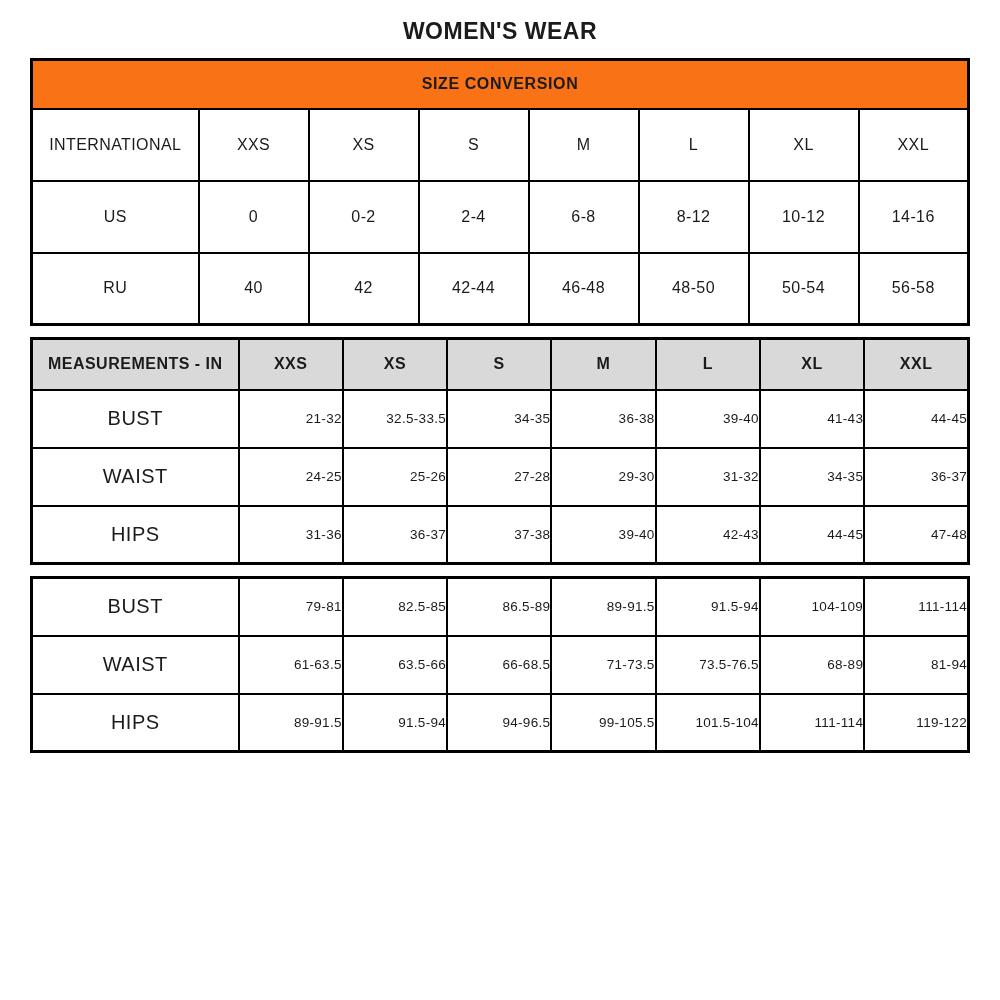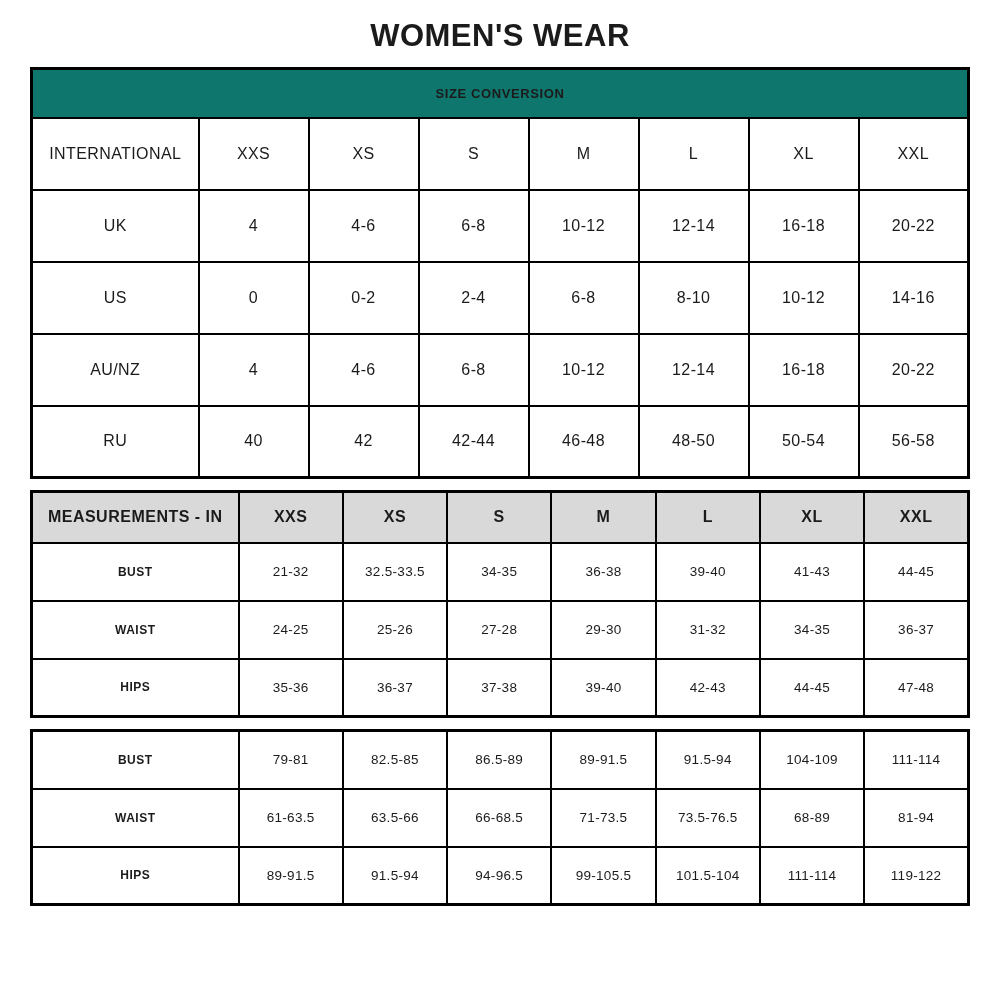--- a/index.html
+++ b/index.html
@@ -10,21 +10,21 @@
     background: #ffffff;
     font-family: "Liberation Sans", "DejaVu Sans", sans-serif;
     color: #1b1b1b;
   }
   .page {
     width: 1000px;
     height: 1000px;
     padding: 10px 30px 0 30px;
   }
   .page-title {
-    font-size: 31px;
+    font-size: 23px;
     font-weight: 700;
     text-align: center;
     letter-spacing: 0.5px;
     margin: 8px 0 13px 0;
   }
   table {
     border-collapse: collapse;
     table-layout: fixed;
     width: 940px;
     border: 3px solid #000000;
@@ -33,23 +33,23 @@
   td, th {
     border: 2px solid #000000;
     text-align: center;
     vertical-align: middle;
     padding: 0;
     overflow: hidden;
     white-space: nowrap;
   }
   
   .conversion thead th {
-    background: #0f766e;
+    background: #f97316;
     height: 49px;
-    font-size: 13px;
+    font-size: 16px;
     font-weight: 700;
     letter-spacing: 0.6px;
   }
   .conversion tbody td {
     height: 72px;
     font-size: 16px;
     font-weight: 400;
     letter-spacing: 0.4px;
   }
   
@@ -57,28 +57,29 @@
     background: #d9d9d9;
     height: 51px;
     font-size: 16px;
     font-weight: 700;
     letter-spacing: 0.5px;
   }
   .measure tbody tr:not(.header-row) td {
     height: 58px;
   }
   .measure .row-label {
-    font-size: 12px;
-    font-weight: 700;
+    font-size: 20px;
+    font-weight: 400;
     letter-spacing: 0.5px;
   }
   .measure .value-cell {
     font-size: 13.5px;
     font-weight: 400;
     letter-spacing: 0.3px;
+    text-align: right;
   }
 </style>
 </head>
 <body>
 
 <main class="page">
 
   <h1 class="page-title">WOMEN'S WEAR</h1>
 
   <table class="conversion">
@@ -102,48 +103,28 @@
           <td class="row-label">INTERNATIONAL</td>
           <td>XXS</td>
           <td>XS</td>
           <td>S</td>
           <td>M</td>
           <td>L</td>
           <td>XL</td>
           <td>XXL</td>
         </tr>
         <tr>
-          <td class="row-label">UK</td>
-          <td class="value-cell">4</td>
-          <td class="value-cell">4-6</td>
-          <td class="value-cell">6-8</td>
-          <td class="value-cell">10-12</td>
-          <td class="value-cell">12-14</td>
-          <td class="value-cell">16-18</td>
-          <td class="value-cell">20-22</td>
-        </tr>
-        <tr>
           <td class="row-label">US</td>
           <td class="value-cell">0</td>
           <td class="value-cell">0-2</td>
           <td class="value-cell">2-4</td>
           <td class="value-cell">6-8</td>
-          <td class="value-cell">8-10</td>
+          <td class="value-cell">8-12</td>
           <td class="value-cell">10-12</td>
           <td class="value-cell">14-16</td>
-        </tr>
-        <tr>
-          <td class="row-label">AU/NZ</td>
-          <td class="value-cell">4</td>
-          <td class="value-cell">4-6</td>
-          <td class="value-cell">6-8</td>
-          <td class="value-cell">10-12</td>
-          <td class="value-cell">12-14</td>
-          <td class="value-cell">16-18</td>
-          <td class="value-cell">20-22</td>
         </tr>
         <tr>
           <td class="row-label">RU</td>
           <td class="value-cell">40</td>
           <td class="value-cell">42</td>
           <td class="value-cell">42-44</td>
           <td class="value-cell">46-48</td>
           <td class="value-cell">48-50</td>
           <td class="value-cell">50-54</td>
           <td class="value-cell">56-58</td>
@@ -188,21 +169,21 @@
           <td class="value-cell">24-25</td>
           <td class="value-cell">25-26</td>
           <td class="value-cell">27-28</td>
           <td class="value-cell">29-30</td>
           <td class="value-cell">31-32</td>
           <td class="value-cell">34-35</td>
           <td class="value-cell">36-37</td>
         </tr>
         <tr>
           <td class="row-label">HIPS</td>
-          <td class="value-cell">35-36</td>
+          <td class="value-cell">31-36</td>
           <td class="value-cell">36-37</td>
           <td class="value-cell">37-38</td>
           <td class="value-cell">39-40</td>
           <td class="value-cell">42-43</td>
           <td class="value-cell">44-45</td>
           <td class="value-cell">47-48</td>
         </tr>
       </tbody>
   </table>
 

